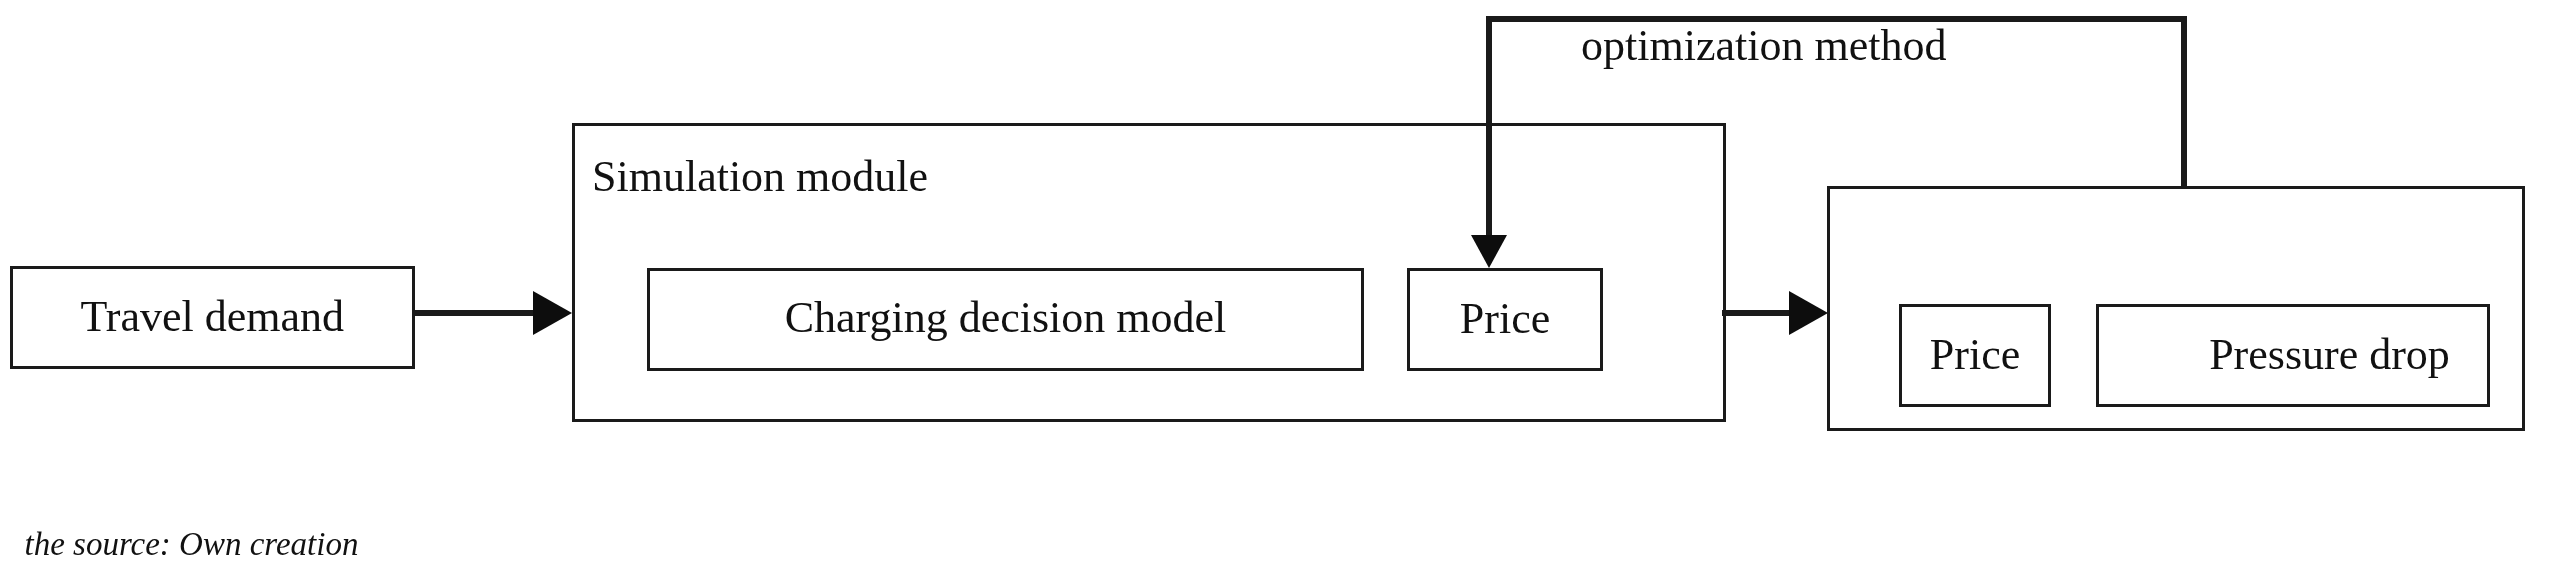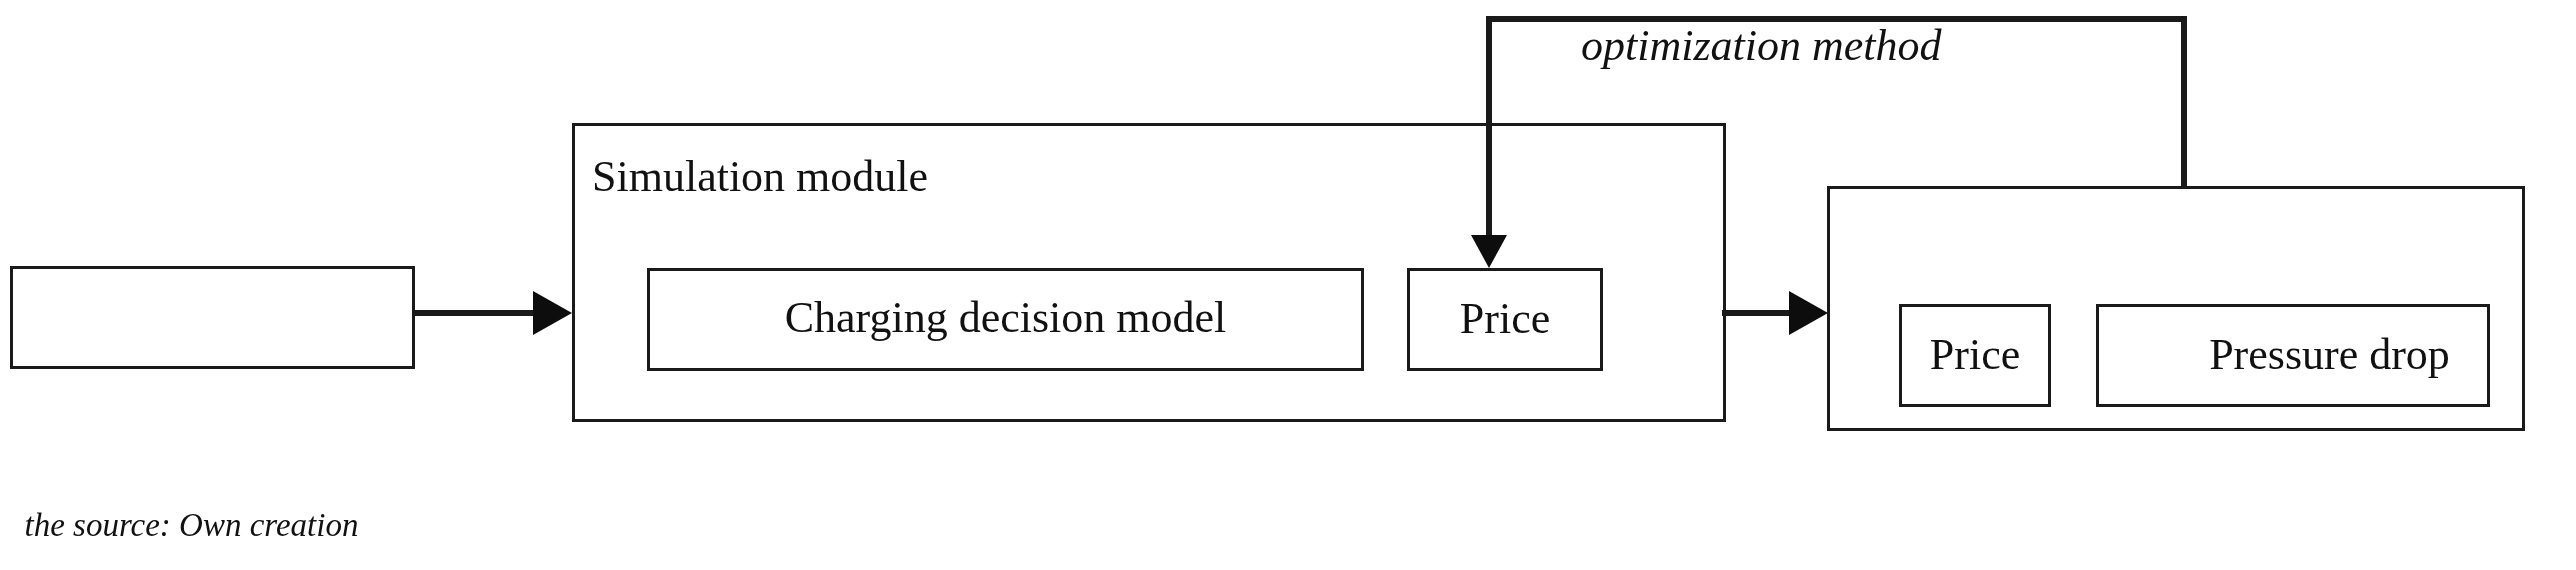--- a/index.html
+++ b/index.html
@@ -87,20 +87,21 @@
     white-space: nowrap;
     color: #111111;
   }
 </style>
 </head>
 <body>
 
 <div id="canvas">
 
   <div class="box" style="left:9.8px; top:266px; width:405px; height:103px;"></div>
+  <div class="boxlabel" style="left:9.8px; top:266px; width:405px; height:103px; font-size:44px;">Travel demand</div>
 
   <div class="hline" style="left:415px; top:310px; width:121px;"></div>
   <div class="arrowhead-right" style="left:533px; top:291px;"></div>
 
   <div class="box" style="left:572px; top:123px; width:1154px; height:299px;"></div>
   <div class="grouptitle" style="left:572px; top:155px; width:1154px; font-size:44px;">Simulation module</div>
 
   <div class="box thin" style="left:647px; top:268px; width:717px; height:103px;"></div>
   <div class="boxlabel" style="left:647px; top:268px; width:717px; height:101px; font-size:44px;">Charging decision model</div>
 
@@ -119,18 +120,18 @@
   <div class="boxlabel" style="left:2096px; top:304px; width:467px; height:103px; font-size:44px;">Pressure drop</div>
 
   <div class="vline" style="left:2181px; top:16.3px; height:173px;"></div>
 
   <div class="hline" style="left:1486px; top:16.3px; width:701px;"></div>
 
   <div class="vline" style="left:1486px; top:16.3px; height:222px;"></div>
 
   <div class="arrowhead-down" style="left:1471px; top:235px;"></div>
 
-  <div style="position:absolute; left:1581px; top:19.6px; font-size:44px; white-space:nowrap; color:#111111;font-style:italic;">optimization method</div>
+  <div style="position:absolute; left:1581px; top:19.6px; font-size:44px; white-space:nowrap; color:#111111;">optimization method</div>
 
-  <div id="caption" style="left:24.5px; top:507px; font-size:33px;">the source: Own creation</div>
+  <div id="caption" style="left:24.5px; top:526px; font-size:33px;">the source: Own creation</div>
 
 </div>
 
 
 </body></html>

